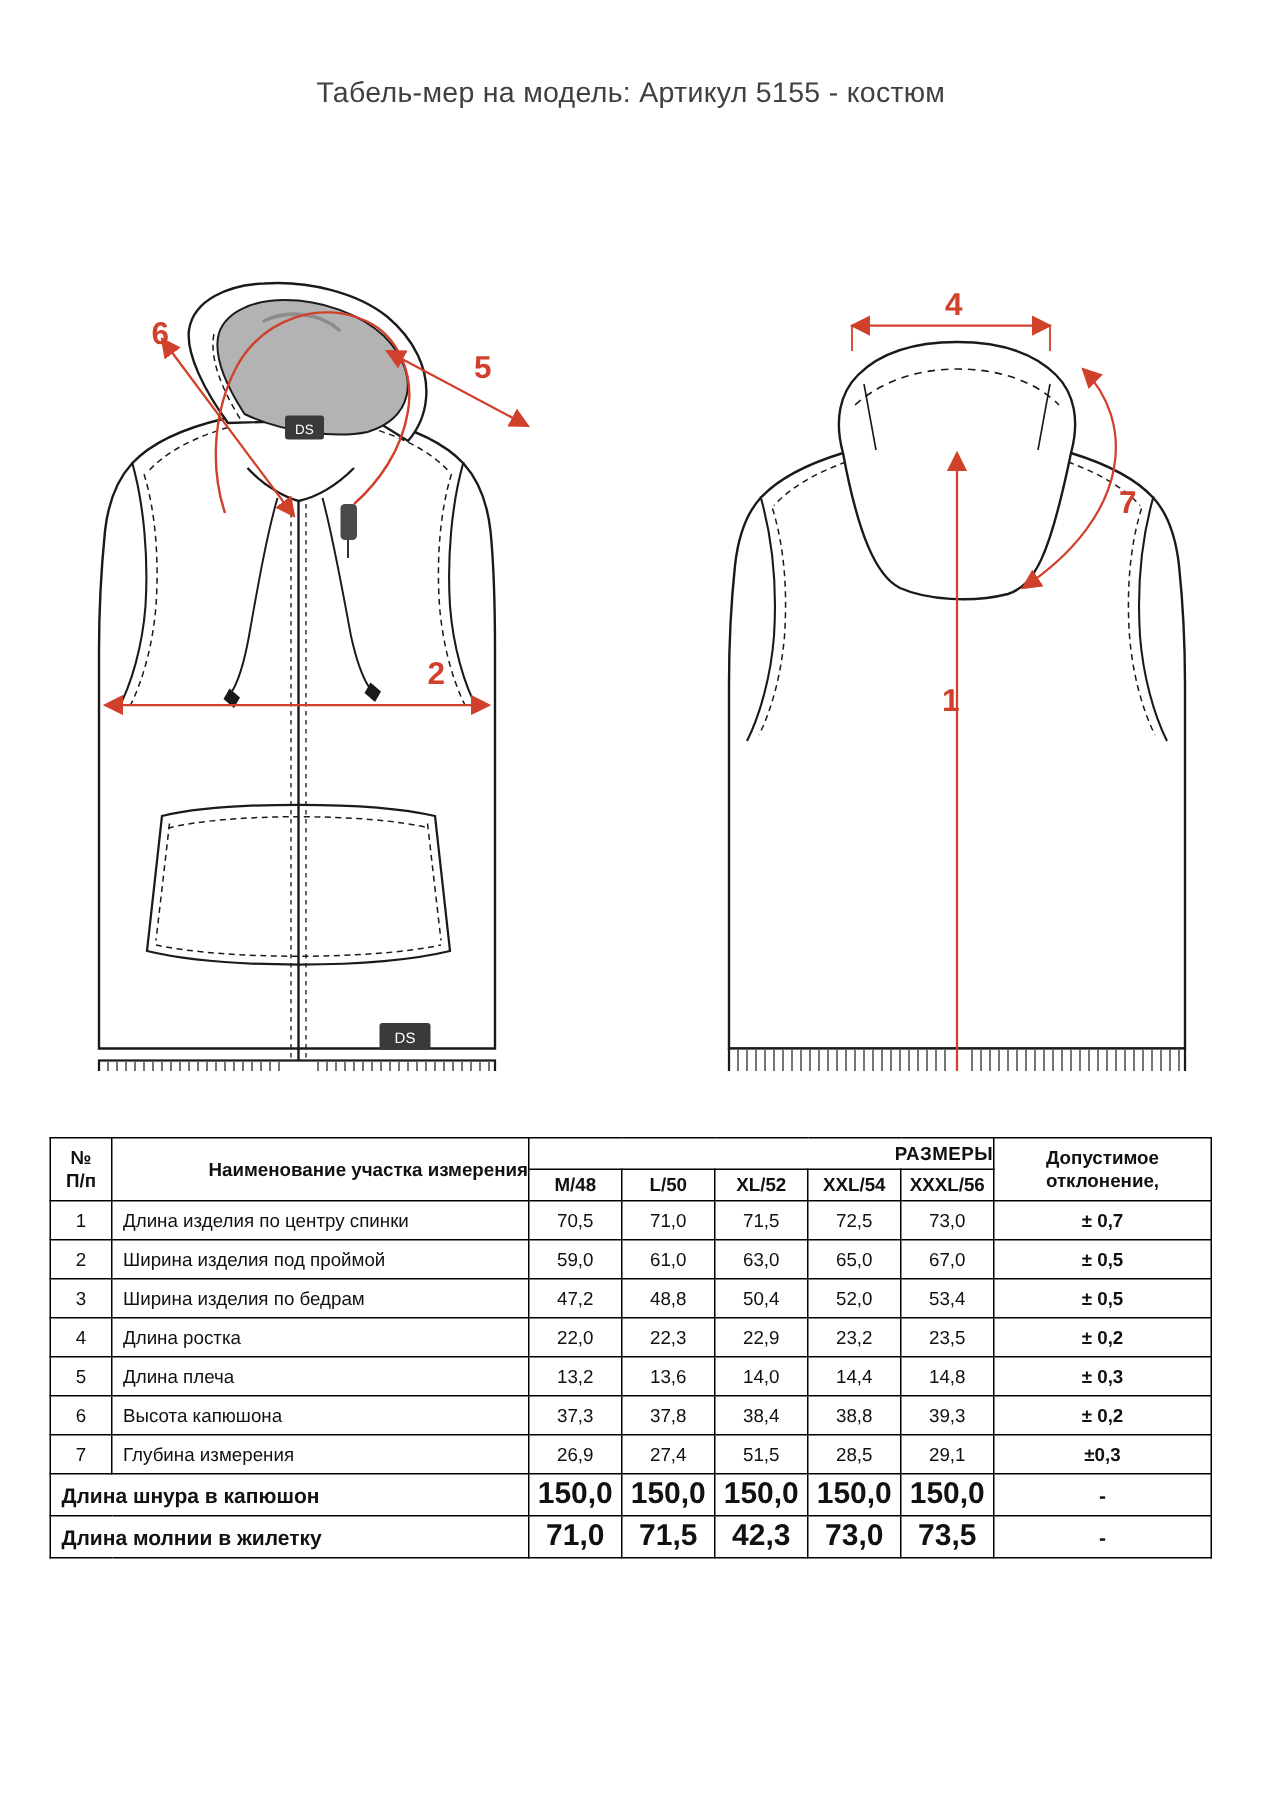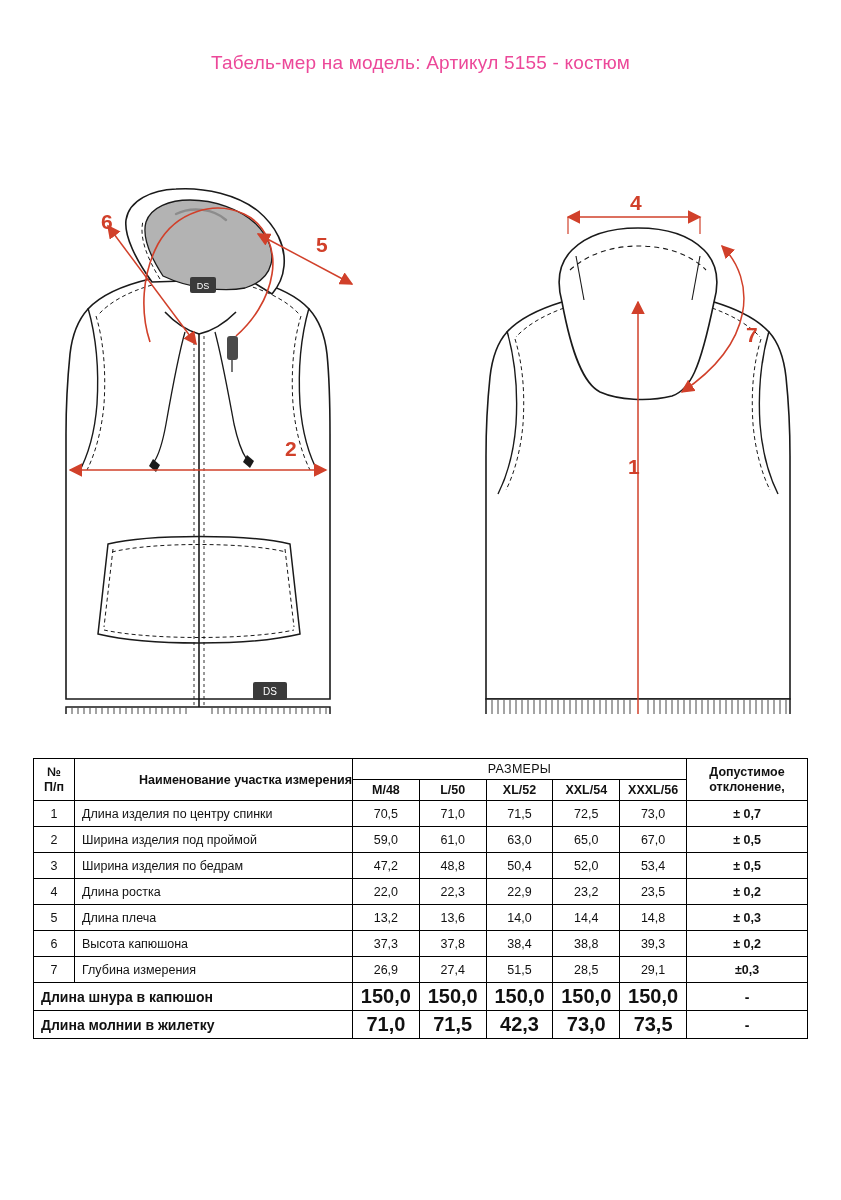--- a/index.html
+++ b/index.html
@@ -18,21 +18,21 @@
   .page {
     width: 841px;
     height: 1200px;
     position: relative;
     box-sizing: border-box;
   }
   .doc-title {
     text-align: center;
     font-size: 19px;
     font-weight: 400;
-    color: #ec4899;
+    color: #404040;
     padding-top: 52px;
     letter-spacing: 0.2px;
   }
   .tech-area {
     position: relative;
     width: 841px;
     height: 640px;
   }
   .tech-svg {
     position: absolute;
@@ -66,33 +66,33 @@
     padding: 3px 0 !important;
   }
   .h-name {
     width: 270px;
     text-align: right;
     font-weight: bold;
     font-size: 12.5px;
     padding-left: 7px !important;
   }
   .h-sizes {
-    text-align: center;
-    font-weight: normal;
+    text-align: right;
+    font-weight: bold;
     font-size: 12.5px;
     letter-spacing: 0.3px;
     padding: 3px 0 !important;
   }
   .h-dev {
     width: 108px;
     text-align: center;
     font-weight: bold;
     font-size: 12.5px;
     line-height: 1.2;
-    padding: 3px 6px !important;
+    padding: 3px 18px !important;
   }
   .h-size-cell {
     width: 69px;
     text-align: center;
     font-weight: bold;
     font-size: 12.5px;
     padding: 3px 0 !important;
   }
   td.c-num {
     text-align: center;

